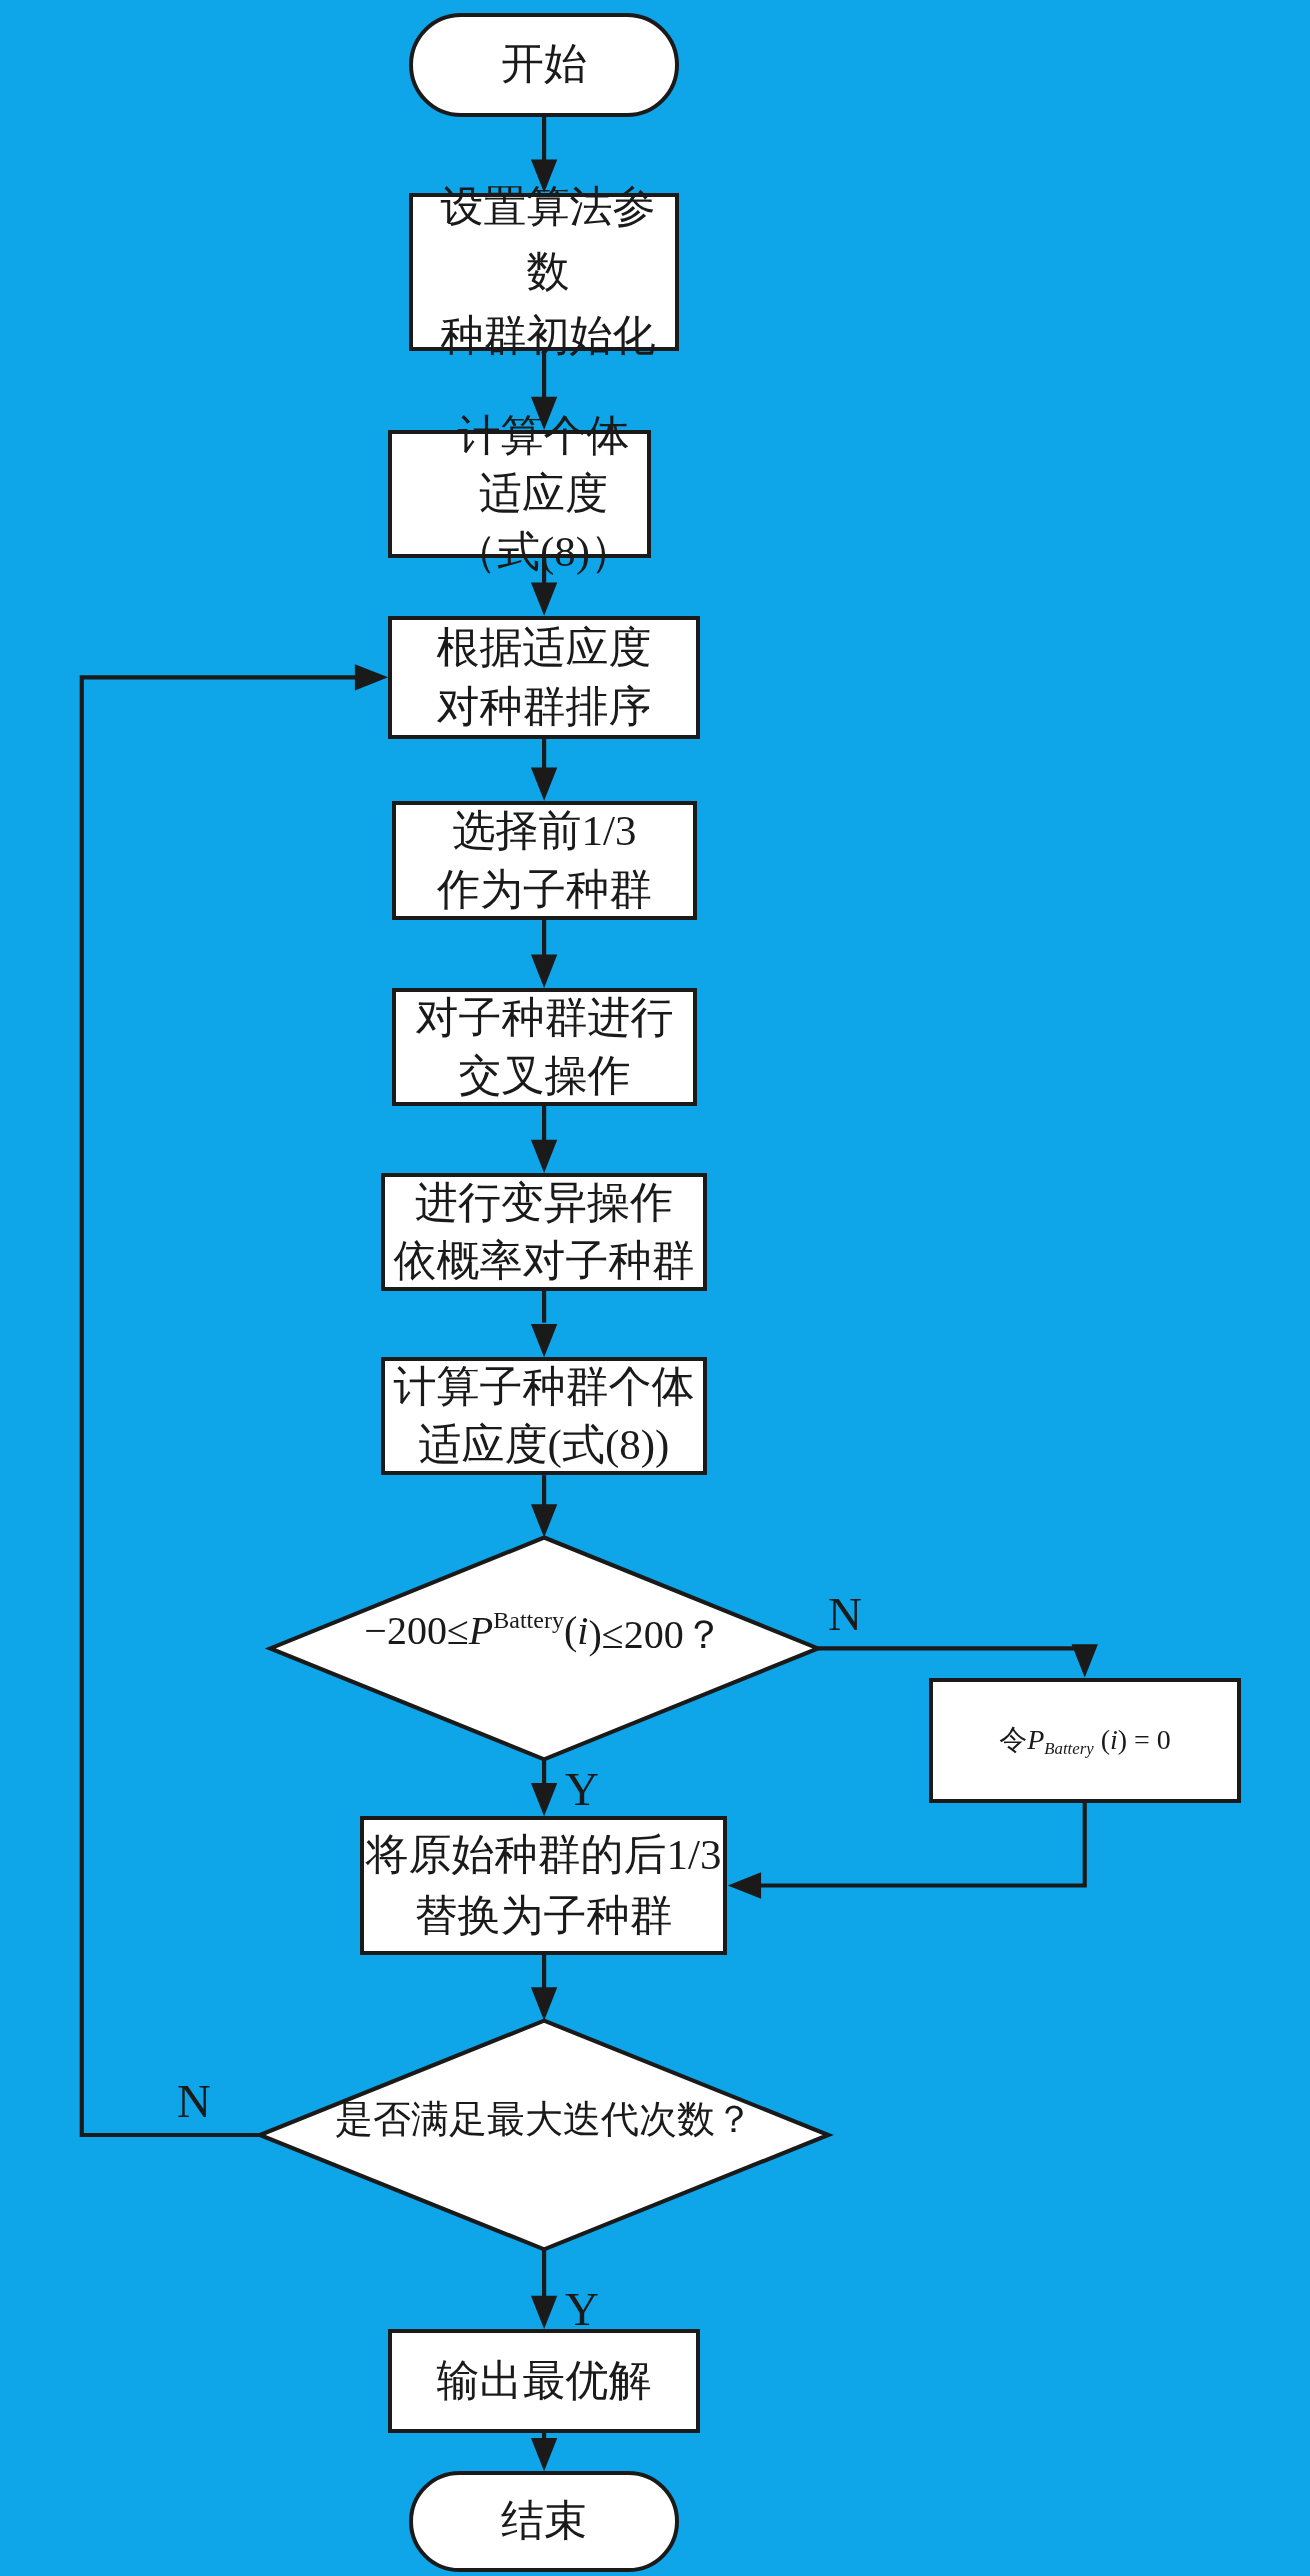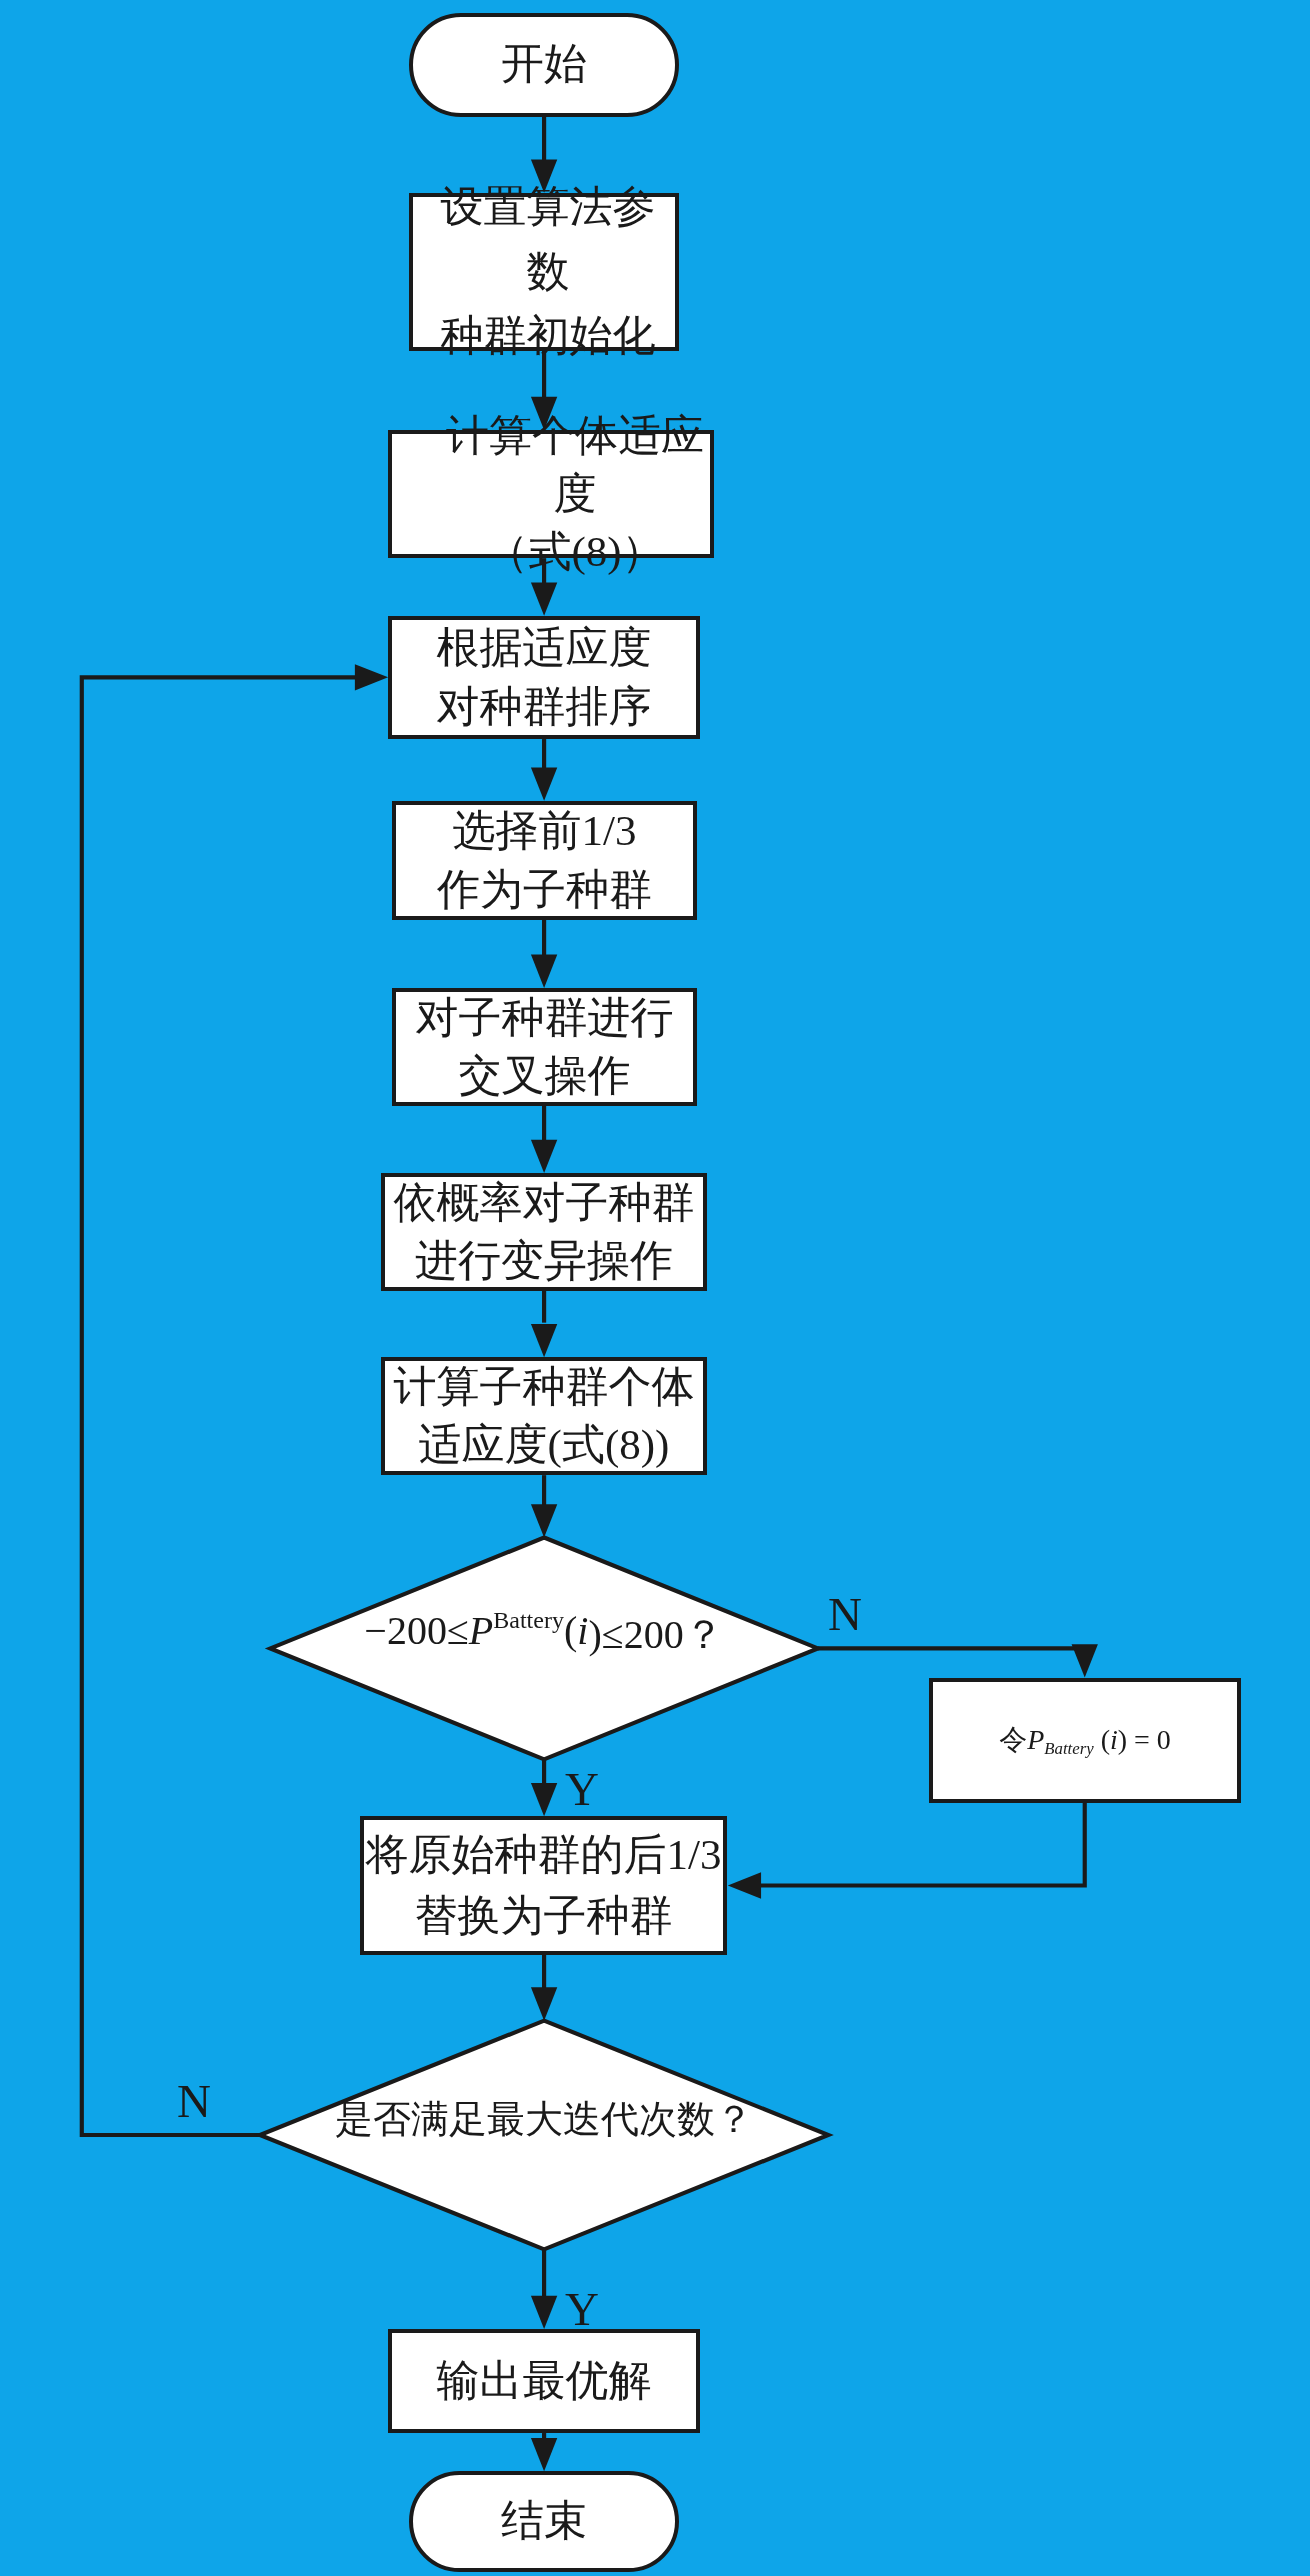--- a/index.html
+++ b/index.html
@@ -76,43 +76,43 @@
 
   <div class="node terminator" style="left:409px;top:12.5px;width:270px;height:104px;">
     <span>开始</span>
   </div>
 
   <div class="node" style="left:409px;top:193px;width:270px;height:158px;padding-left:8px;">
     <span>设置算法参数</span>
     <span>种群初始化</span>
   </div>
 
-  <div class="node" style="left:388px;top:430px;width:326px;height:128px;line-height:1.35;padding-left:48px;">
+  <div class="node" style="left:388px;top:430px;width:263px;height:128px;line-height:1.35;padding-left:48px;">
     <span>计算个体适应度</span>
     <span>（式(8)）</span>
   </div>
 
   <div class="node" style="left:388px;top:616px;width:312px;height:123px;line-height:1.35;">
     <span>根据适应度</span>
     <span>对种群排序</span>
   </div>
 
   <div class="node" style="left:392px;top:801px;width:305px;height:119px;line-height:1.35;">
     <span>选择前1/3</span>
     <span>作为子种群</span>
   </div>
 
   <div class="node" style="left:392px;top:988px;width:305px;height:118px;line-height:1.35;">
     <span>对子种群进行</span>
     <span>交叉操作</span>
   </div>
 
   <div class="node" style="left:381px;top:1173px;width:326px;height:118px;line-height:1.35;">
+    <span>进行变异操作</span>
     <span>依概率对子种群</span>
-    <span>进行变异操作</span>
   </div>
 
   <div class="node" style="left:381px;top:1357px;width:326px;height:118px;line-height:1.35;">
     <span>计算子种群个体</span>
     <span>适应度(式(8))</span>
   </div>
 
   <div class="dlabel" style="left:291px;top:1607px;width:506px;height:83px;">
       <span class="seg-n">−200≤</span>
       <span class="seg-i">P</span>

